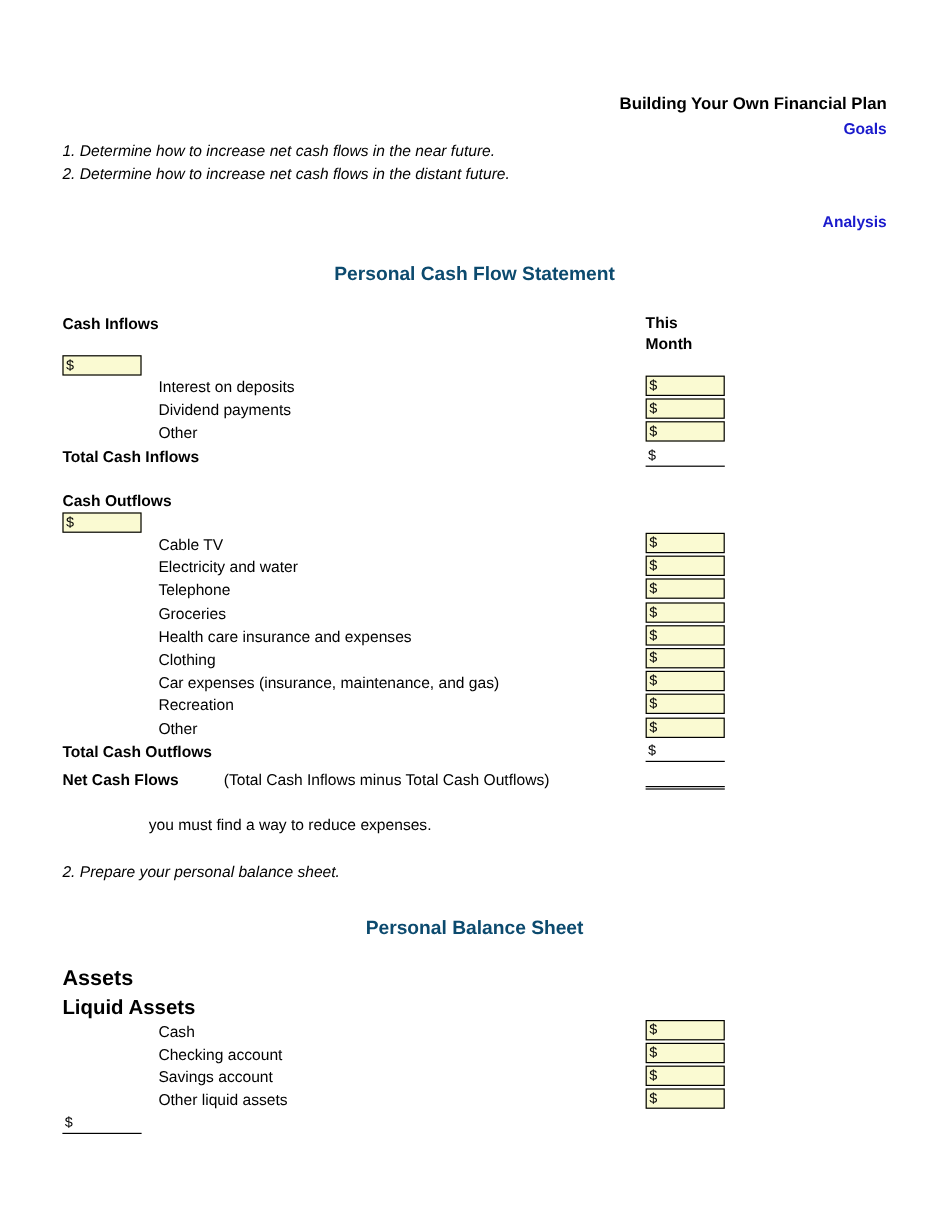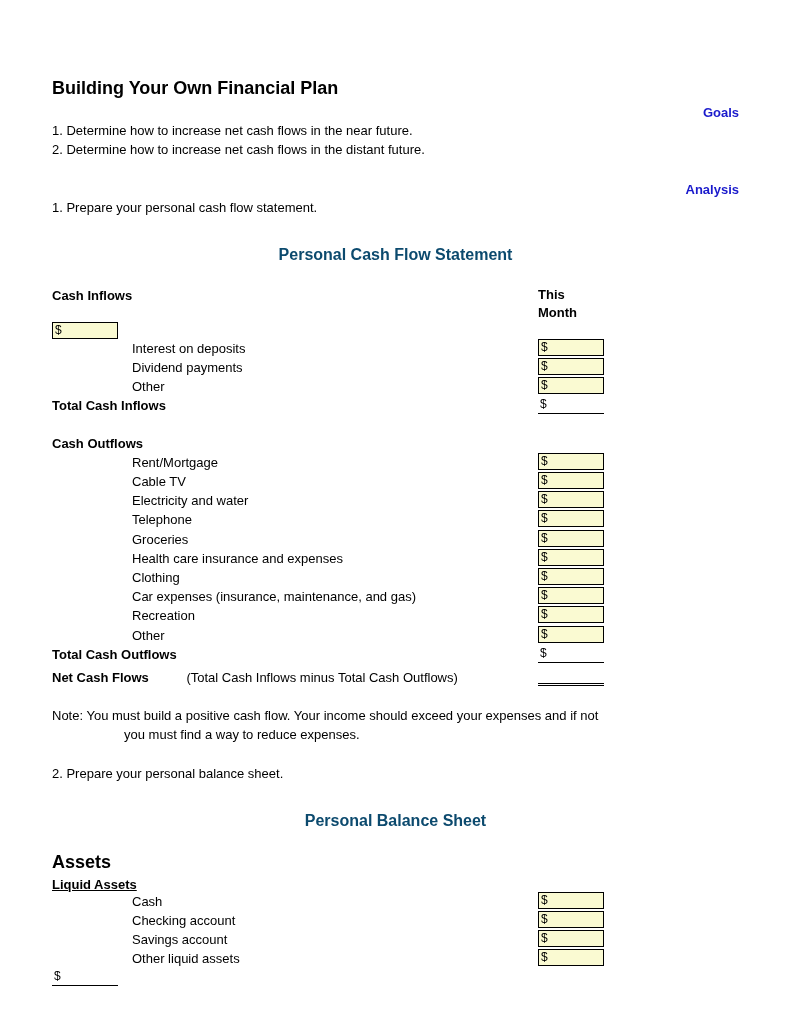--- a/index.html
+++ b/index.html
@@ -9,36 +9,37 @@
     font-size: 13px;
     color: #000;
     background: #fff;
     width: 791px;
   }
   .page {
     padding: 78px 52px 0 52px;
     box-sizing: border-box;
   }
   .doc-title {
-    text-align: left;
-    font-weight: bold;
-    font-size: 18px;
+    text-align: right;
+    font-weight: bold;
+    font-size: 14px;
     margin-bottom: 6px;
   }
   .h-blue {
     color: #1a1acc;
     font-weight: bold;
     font-size: 13px;
     margin-top: 4px;
     margin-bottom: 2px;
     text-align: right;
   }
   .plain {
     font-size: 13px;
     line-height: 1.45;
+    font-style: italic;
   }
   .big-blue {
     color: #0c4a6e;
     font-weight: bold;
     font-size: 16px;
     text-align: center;
     margin: 28px 0 22px 0;
   }
   .big-black {
     color: #000;
@@ -110,21 +111,20 @@
 
   <div class="doc-title">Building Your Own Financial Plan</div>
 
   <div class="h-blue">Goals</div>
   <div class="plain">1. Determine how to increase net cash flows in the near future.</div>
   <div class="plain">2. Determine how to increase net cash flows in the distant future.</div>
 
   <div class="gap18"></div>
 
   <div class="h-blue">Analysis</div>
-  <div class="plain">1. Prepare your personal cash flow statement.</div>
 
   <div class="big-blue">Personal Cash Flow Statement</div>
 
   <div class="row">
     <div class="lbl-col bold">Cash Inflows</div>
     <div class="val-head">This Month</div>
   </div>
 
   <div id="inflows-container">
       <div class="row">
@@ -150,21 +150,20 @@
   </div>
 
   <div class="gap18"></div>
 
   <div class="row">
     <div class="lbl-col bold">Cash Outflows</div>
   </div>
 
   <div id="outflows-container">
       <div class="row">
-        <div class="lbl-col indent">Rent/Mortgage</div>
         <div class="cell">$</div>
       </div>
       <div class="row">
         <div class="lbl-col indent">Cable TV</div>
         <div class="cell">$</div>
       </div>
       <div class="row">
         <div class="lbl-col indent">Electricity and water</div>
         <div class="cell">$</div>
       </div>
@@ -205,30 +204,29 @@
 
   <div class="row spacing-top-4">
     <div class="lbl-col">
       <span class="bold">Net Cash Flows</span>
       <span class="netlabel">(Total Cash Inflows minus Total Cash Outflows)</span>
     </div>
     <div class="dbl"></div>
   </div>
 
   <div class="note">
-    <div>Note: You must build a positive cash flow.  Your income should exceed your expenses and if not</div>
     <div class="note-indent">you must find a way to reduce expenses.</div>
   </div>
 
   <div class="plain" style="margin-top:20px;">2. Prepare your personal balance sheet.</div>
 
   <div class="big-blue">Personal Balance Sheet</div>
 
   <div class="big-black">Assets</div>
-  <div class="bold" style="font-size:13px;text-decoration:underline;">Liquid Assets</div>
+  <div class="bold" style="font-size:17px;">Liquid Assets</div>
 
   <div id="liquid-container">
       <div class="row">
         <div class="lbl-col indent">Cash</div>
         <div class="cell">$</div>
       </div>
       <div class="row">
         <div class="lbl-col indent">Checking account</div>
         <div class="cell">$</div>
       </div>

